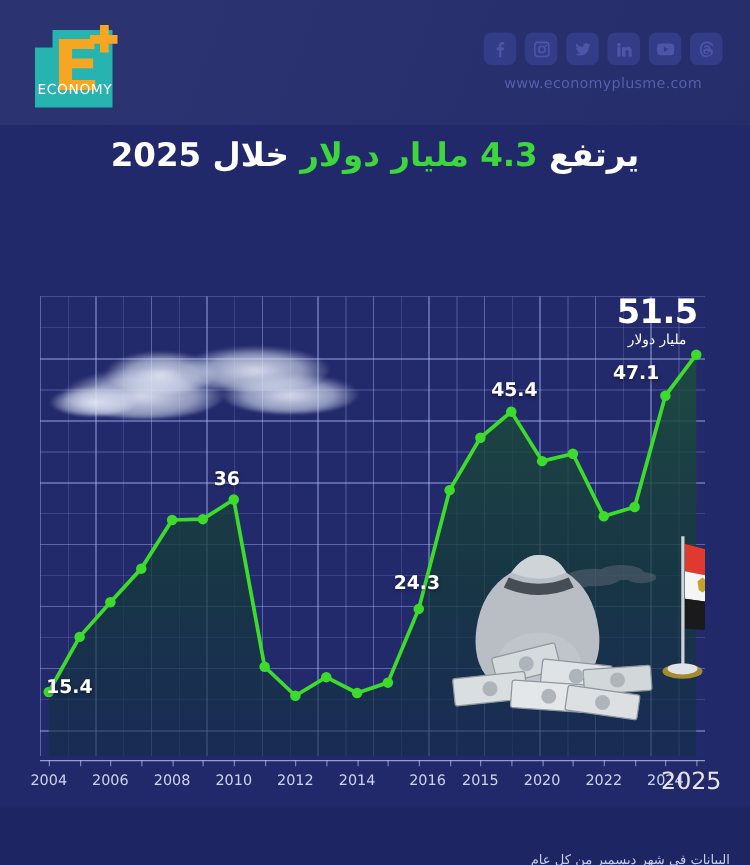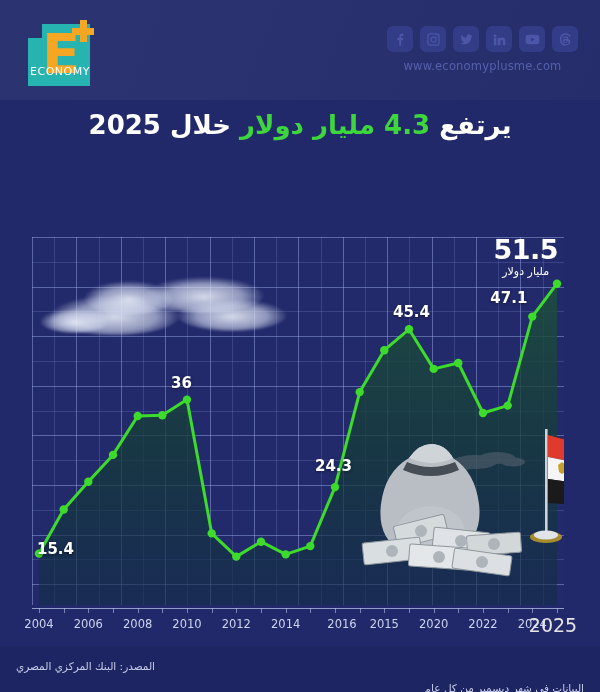--- a/index.html
+++ b/index.html
@@ -341,14 +341,13 @@
       <div class="xlab" style="left: 352.3px;">2015</div>
       <div class="xlab" style="left: 401.7px;">2020</div>
       <div class="xlab" style="left: 451px;">2022</div>
       <div class="xlab" style="left: 500.3px;">2024</div>
       <div class="xlab current" style="left: 521px;">2025</div>
     </div>
 </div>
 
 <div id="footer">
   <div id="footer-note">البيانات في شهر ديسمبر من كل عام</div>
-  <div id="footer-source">المصدر: البنك المركزي المصري</div>
 </div>
 
 </body></html>

